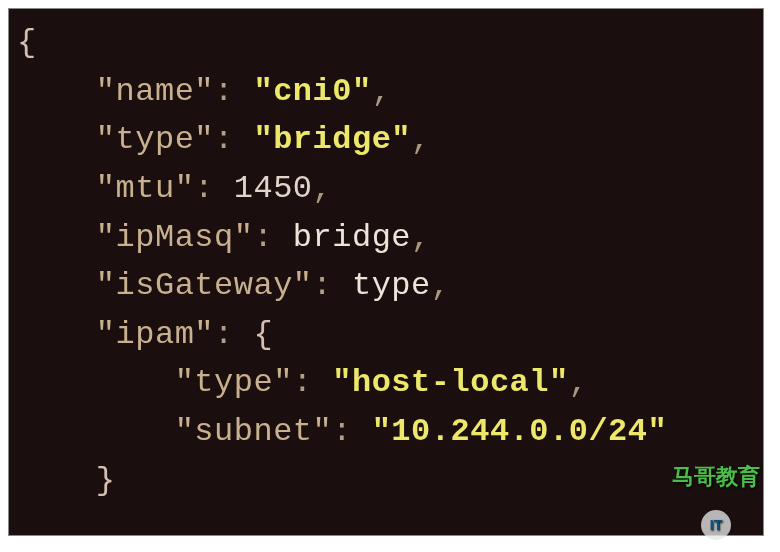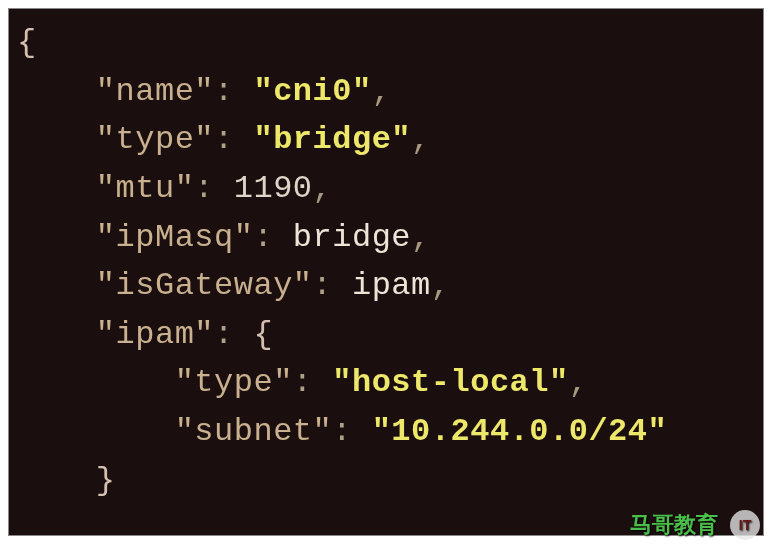--- a/index.html
+++ b/index.html
@@ -41,45 +41,46 @@
     bottom: 12px;
     right: 20px;
     font-family: Arial, sans-serif;
     font-size: 22px;
     font-weight: bold;
     color: #4fd24f;
     text-shadow: 1px 1px 2px #000;
     opacity: 0.9;
     display: flex;
     align-items: center;
-    gap: 12px;
+    gap: 18px;
+    flex-direction: column;
   }
   .wm-circle {
     width: 30px;
     height: 30px;
     border-radius: 50%;
     background: #e8e8e8;
     display: inline-flex;
     align-items: center;
     justify-content: center;
     font-size: 14px;
-    color: #7f1d1d;
+    color: #0369a1;
     opacity: 0.85;
   }
 </style>
 </head>
 <body>
 
 <div class="code-block">
   <div class="line"><span class="brace">{</span></div>
   <div class="line">    <span class="key">"name"</span><span class="colon">:</span> <span class="string">"cni0"</span><span class="comma">,</span></div>
   <div class="line">    <span class="key">"type"</span><span class="colon">:</span> <span class="string">"bridge"</span><span class="comma">,</span></div>
-  <div class="line">    <span class="key">"mtu"</span><span class="colon">:</span> <span class="number">1190</span><span class="comma">,</span></div>
+  <div class="line">    <span class="key">"mtu"</span><span class="colon">:</span> <span class="number">1450</span><span class="comma">,</span></div>
   <div class="line">    <span class="key">"ipMasq"</span><span class="colon">:</span> <span class="boolean">bridge</span><span class="comma">,</span></div>
-  <div class="line">    <span class="key">"isGateway"</span><span class="colon">:</span> <span class="boolean">ipam</span><span class="comma">,</span></div>
+  <div class="line">    <span class="key">"isGateway"</span><span class="colon">:</span> <span class="boolean">type</span><span class="comma">,</span></div>
   <div class="line">    <span class="key">"ipam"</span><span class="colon">:</span> <span class="brace">{</span></div>
   <div class="line">        <span class="key">"type"</span><span class="colon">:</span> <span class="string">"host-local"</span><span class="comma">,</span></div>
   <div class="line">        <span class="key">"subnet"</span><span class="colon">:</span> <span class="string">"10.244.0.0/24"</span></div>
   <div class="line">    <span class="brace">}</span></div>
 </div>
 
 <div class="watermark">
   <span>马哥教育</span>
   <span class="wm-circle">IT</span>
 </div>

